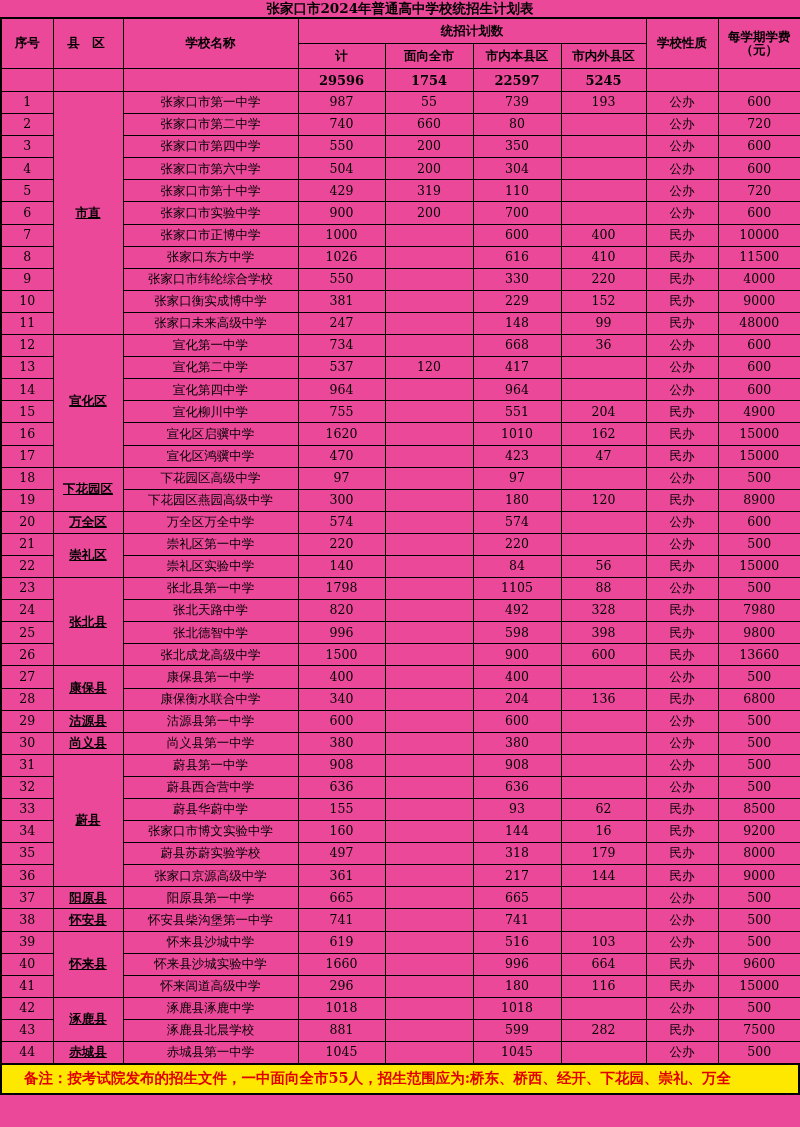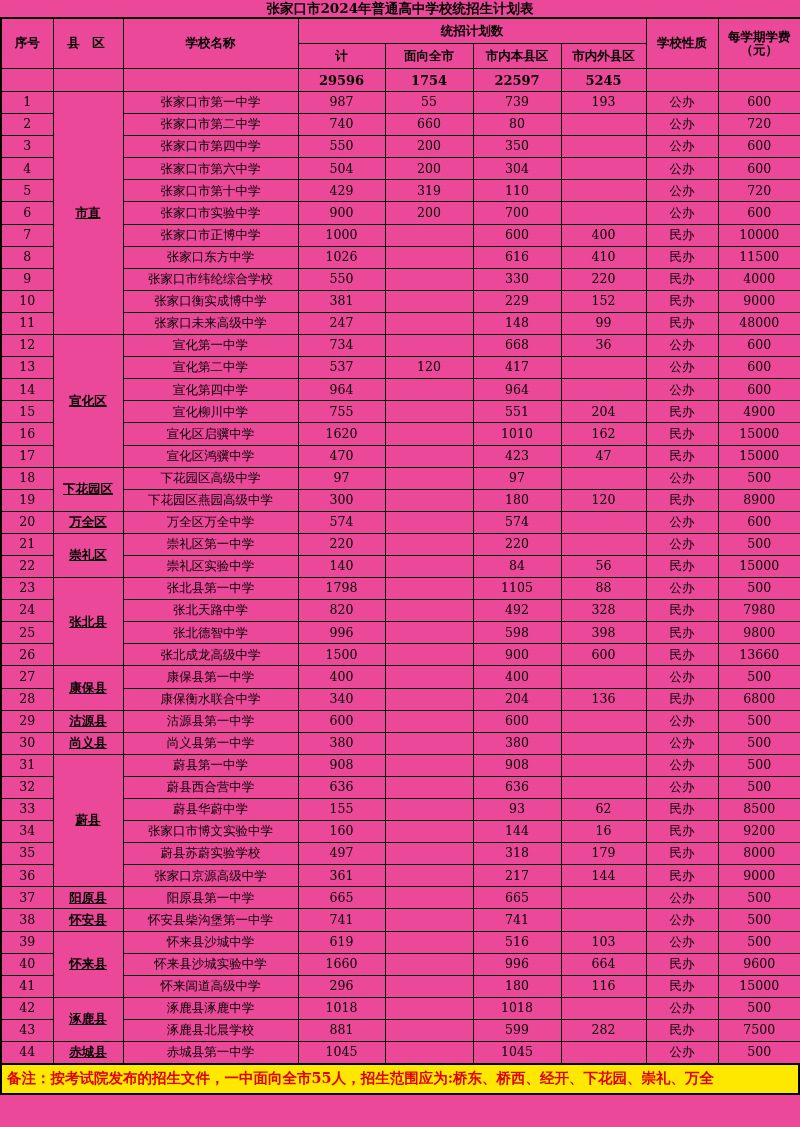--- a/index.html
+++ b/index.html
@@ -88,21 +88,21 @@
   td.fee { font-size: 12.5px; }
 
   #footnote {
     box-sizing: border-box;
     width: 800px;
     background: #FFE800;
     color: #E00000;
     font-weight: bold;
     font-size: 14.5px;
     line-height: 1.42;
-    padding: 3px 4px 4px 5px;
+    padding: 3px 4px 4px 22px;
     font-family: "DejaVu Serif", "Liberation Serif", serif;
     border-left: 2px solid #000;
     border-right: 2px solid #000;
     border-bottom: 2px solid #000;
     letter-spacing: 0px;
   }
 </style>
 </head>
 <body>
 

